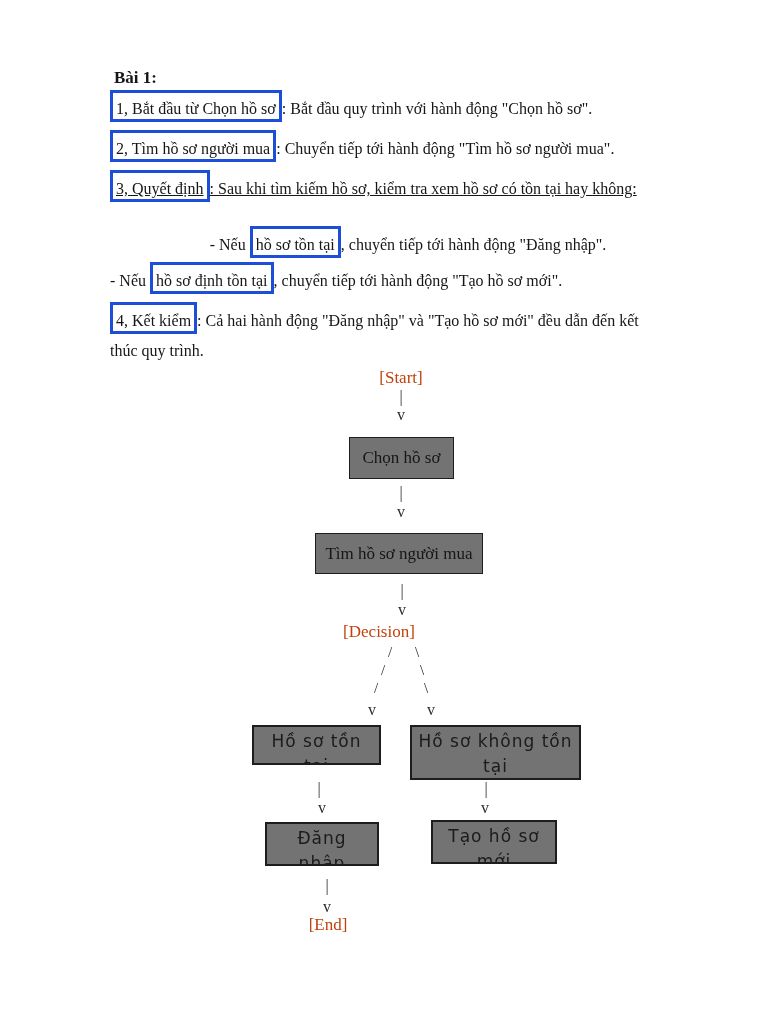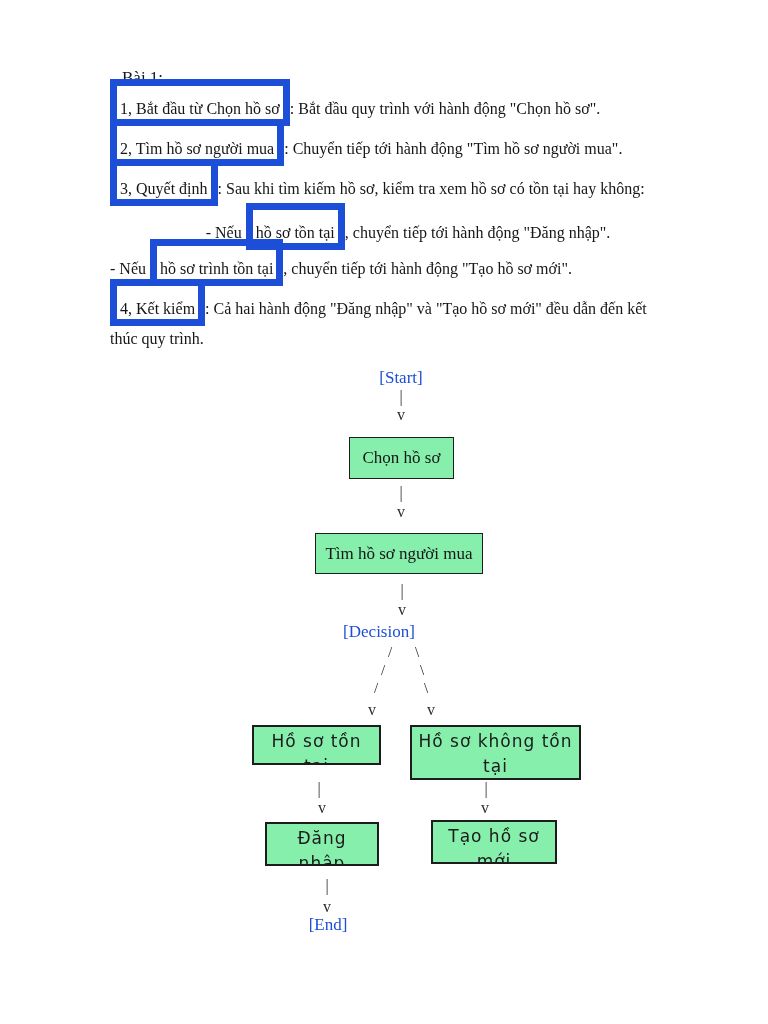--- a/index.html
+++ b/index.html
@@ -15,46 +15,46 @@
   
   .content {
     position:absolute;
     left:110px; top:63px;
     width:596px;
     font-size:16px;
     line-height:30px;
   }
   .content h1 {
     font-size:17px;
-    font-weight:normal;
-    margin:0 0 1px 12px;
+    font-weight:bold;
+    margin:0 0 1px 4px;
     line-height:30px;
   }
   .content p { margin:0 0 10px 0; }
-  .content p.gap-lg { margin-bottom:14px; }
+  .content p.gap-lg { margin-bottom:26px;text-decoration:underline; }
   .content p.gap-sm { margin-bottom:6px;text-align:center; }
   .boxed {
-    border:7px solid #1d4ed8;
-    padding:14px 3px 2px 3px;
+    border:3px solid #1d4ed8;
+    padding:7px 3px 2px 3px;
   }
   
   .fc { position:absolute; inset:0; }
   .cx {
     position:absolute;
     transform:translateX(-50%);
     white-space:nowrap;
     line-height:1;
   }
-  .fc-label { font-size:17px; color:#1d4ed8; }
+  .fc-label { font-size:17px; color:#c2410c; }
   .glyph { font-size:16px; color:#2e2e2e; }
   .slash { font-size:15px; color:#2e2e2e; }
   .node {
     position:absolute;
     box-sizing:border-box;
-    background:#86efac;
+    background:#737373;
     border:1.5px solid #1d1d1d;
   }
   .node-serif {
     display:flex;
     align-items:center;
     justify-content:center;
     font-size:17px;
     white-space:nowrap;
   }
   .node-sans {
@@ -78,21 +78,21 @@
     <h1>Bài 1:</h1>
 
     <p><span class="boxed">1, Bắt đầu từ Chọn hồ sơ</span><span>: Bắt đầu quy trình với hành động "Chọn hồ sơ".</span></p>
 
     <p><span class="boxed">2, Tìm hồ sơ người mua</span><span>: Chuyển tiếp tới hành động "Tìm hồ sơ người mua".</span></p>
 
     <p class="gap-lg"><span class="boxed">3, Quyết định</span><span>: Sau khi tìm kiếm hồ sơ, kiểm tra xem hồ sơ có tồn tại hay không:</span></p>
 
     <p class="gap-sm"><span>- Nếu </span><span class="boxed">hồ sơ tồn tại</span><span>, chuyển tiếp tới hành động "Đăng nhập".</span></p>
 
-    <p><span>- Nếu </span><span class="boxed">hồ sơ trình tồn tại</span><span>, chuyển tiếp tới hành động "Tạo hồ sơ mới".</span></p>
+    <p><span>- Nếu </span><span class="boxed">hồ sơ định tồn tại</span><span>, chuyển tiếp tới hành động "Tạo hồ sơ mới".</span></p>
 
     <p><span class="boxed">4, Kết kiểm</span><span>: Cả hai hành động "Đăng nhập" và "Tạo hồ sơ mới" đều dẫn đến kết</span><br>
       <span>thúc quy trình.</span></p>
   </div>
 
   <div class="fc">
 
     <div class="cx fc-label" style="left:401px;top:369px">[Start]</div>
     <div class="cx glyph" style="left:401px;top:389px">|</div>
     <div class="cx glyph" style="left:401px;top:407px">v</div>

